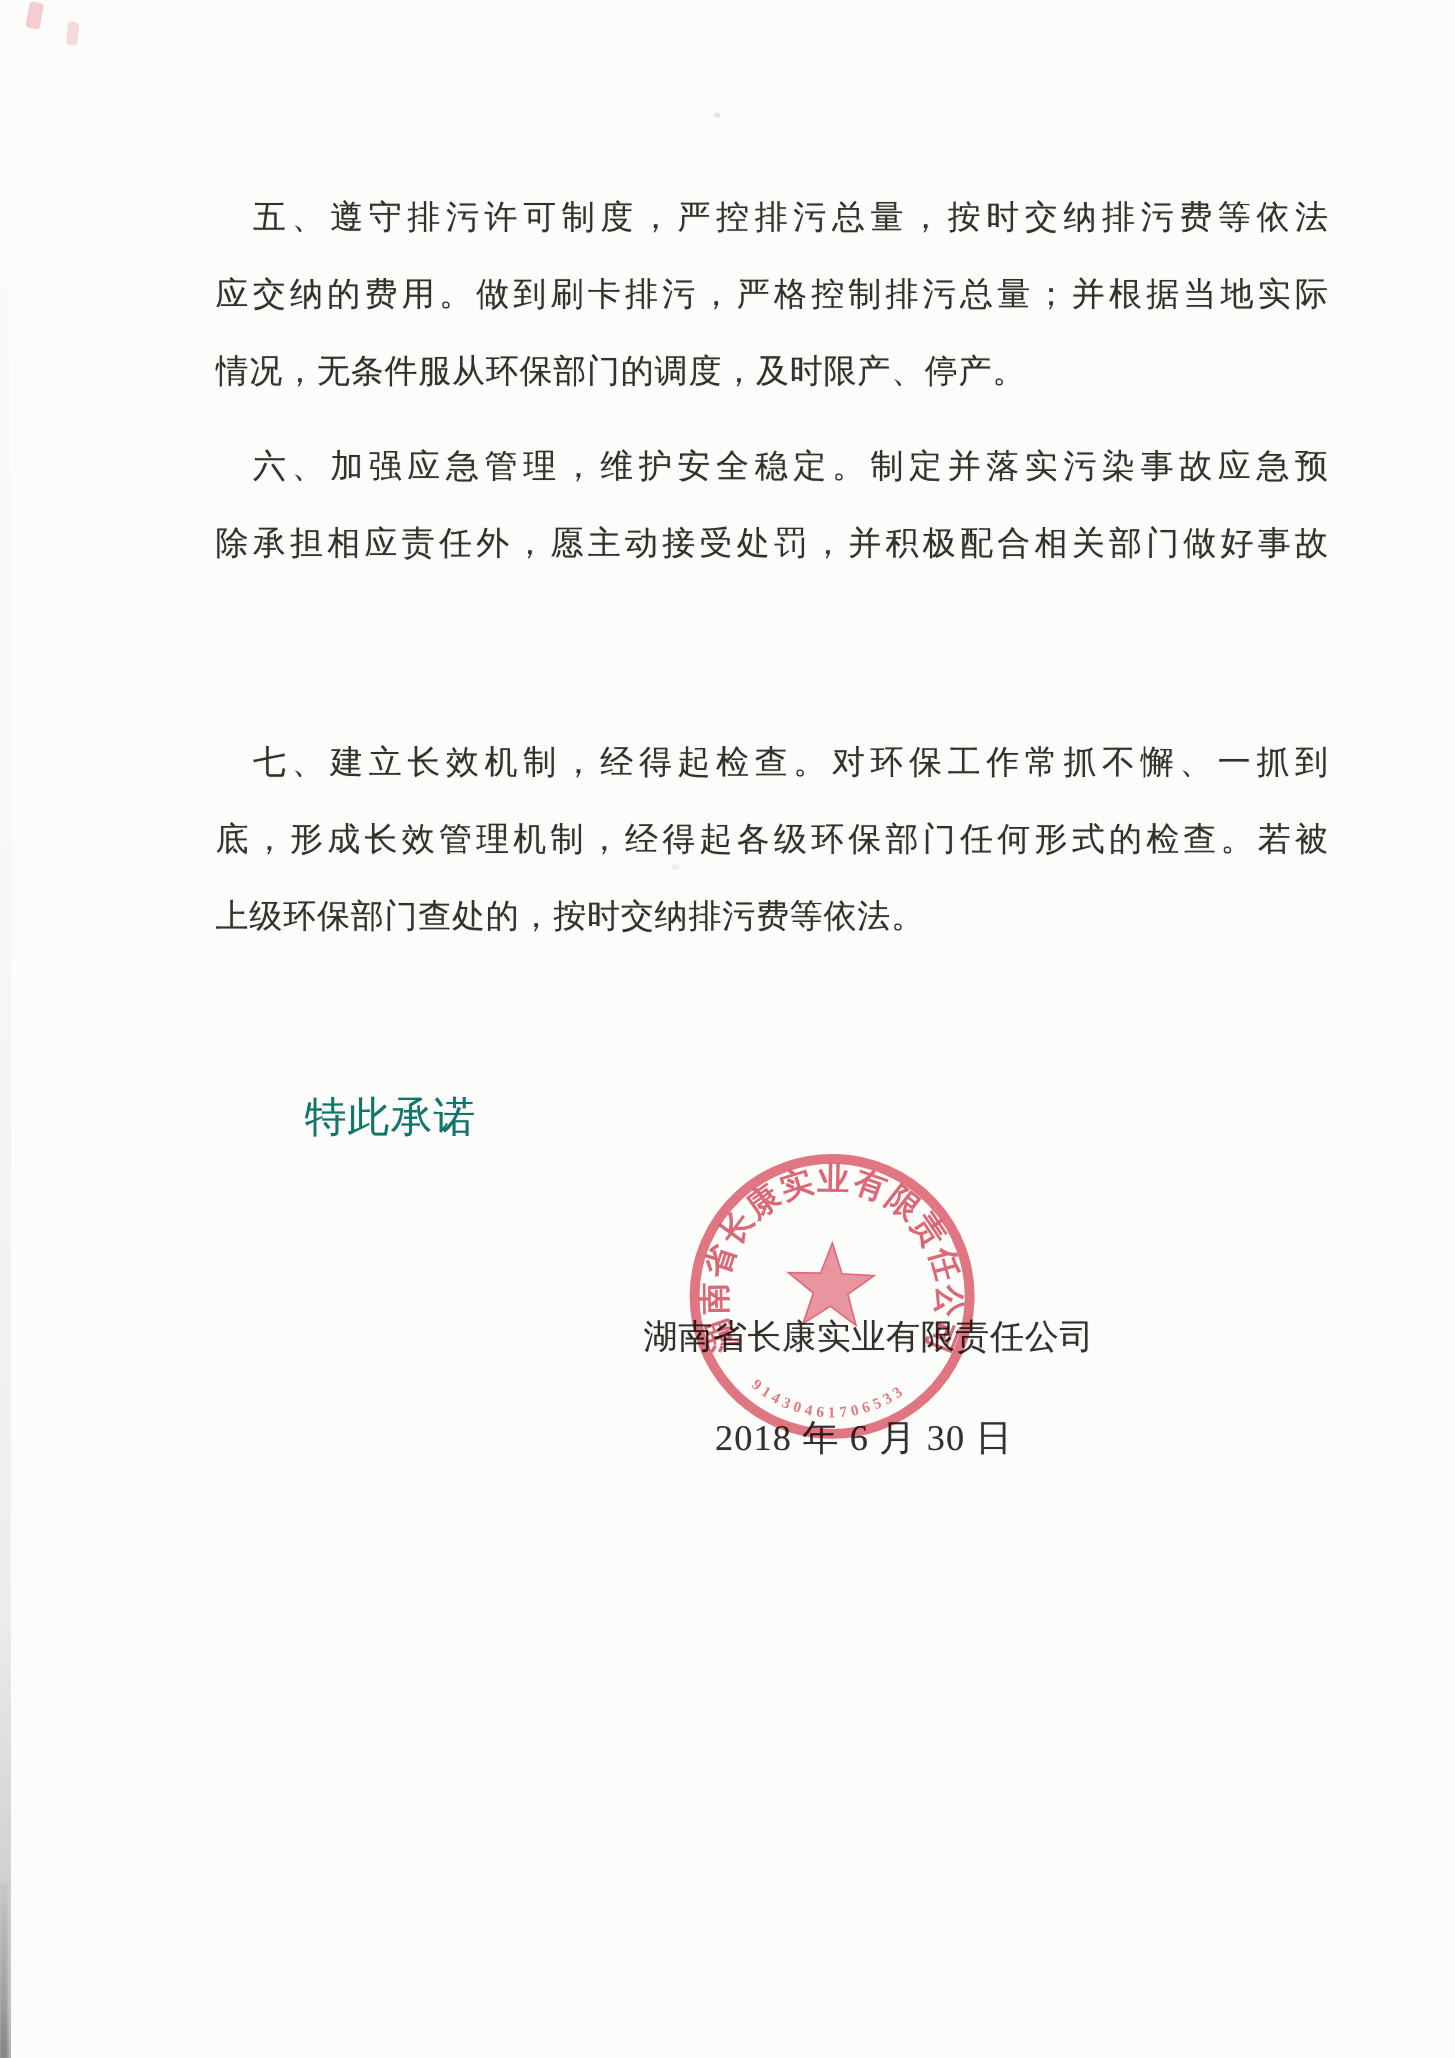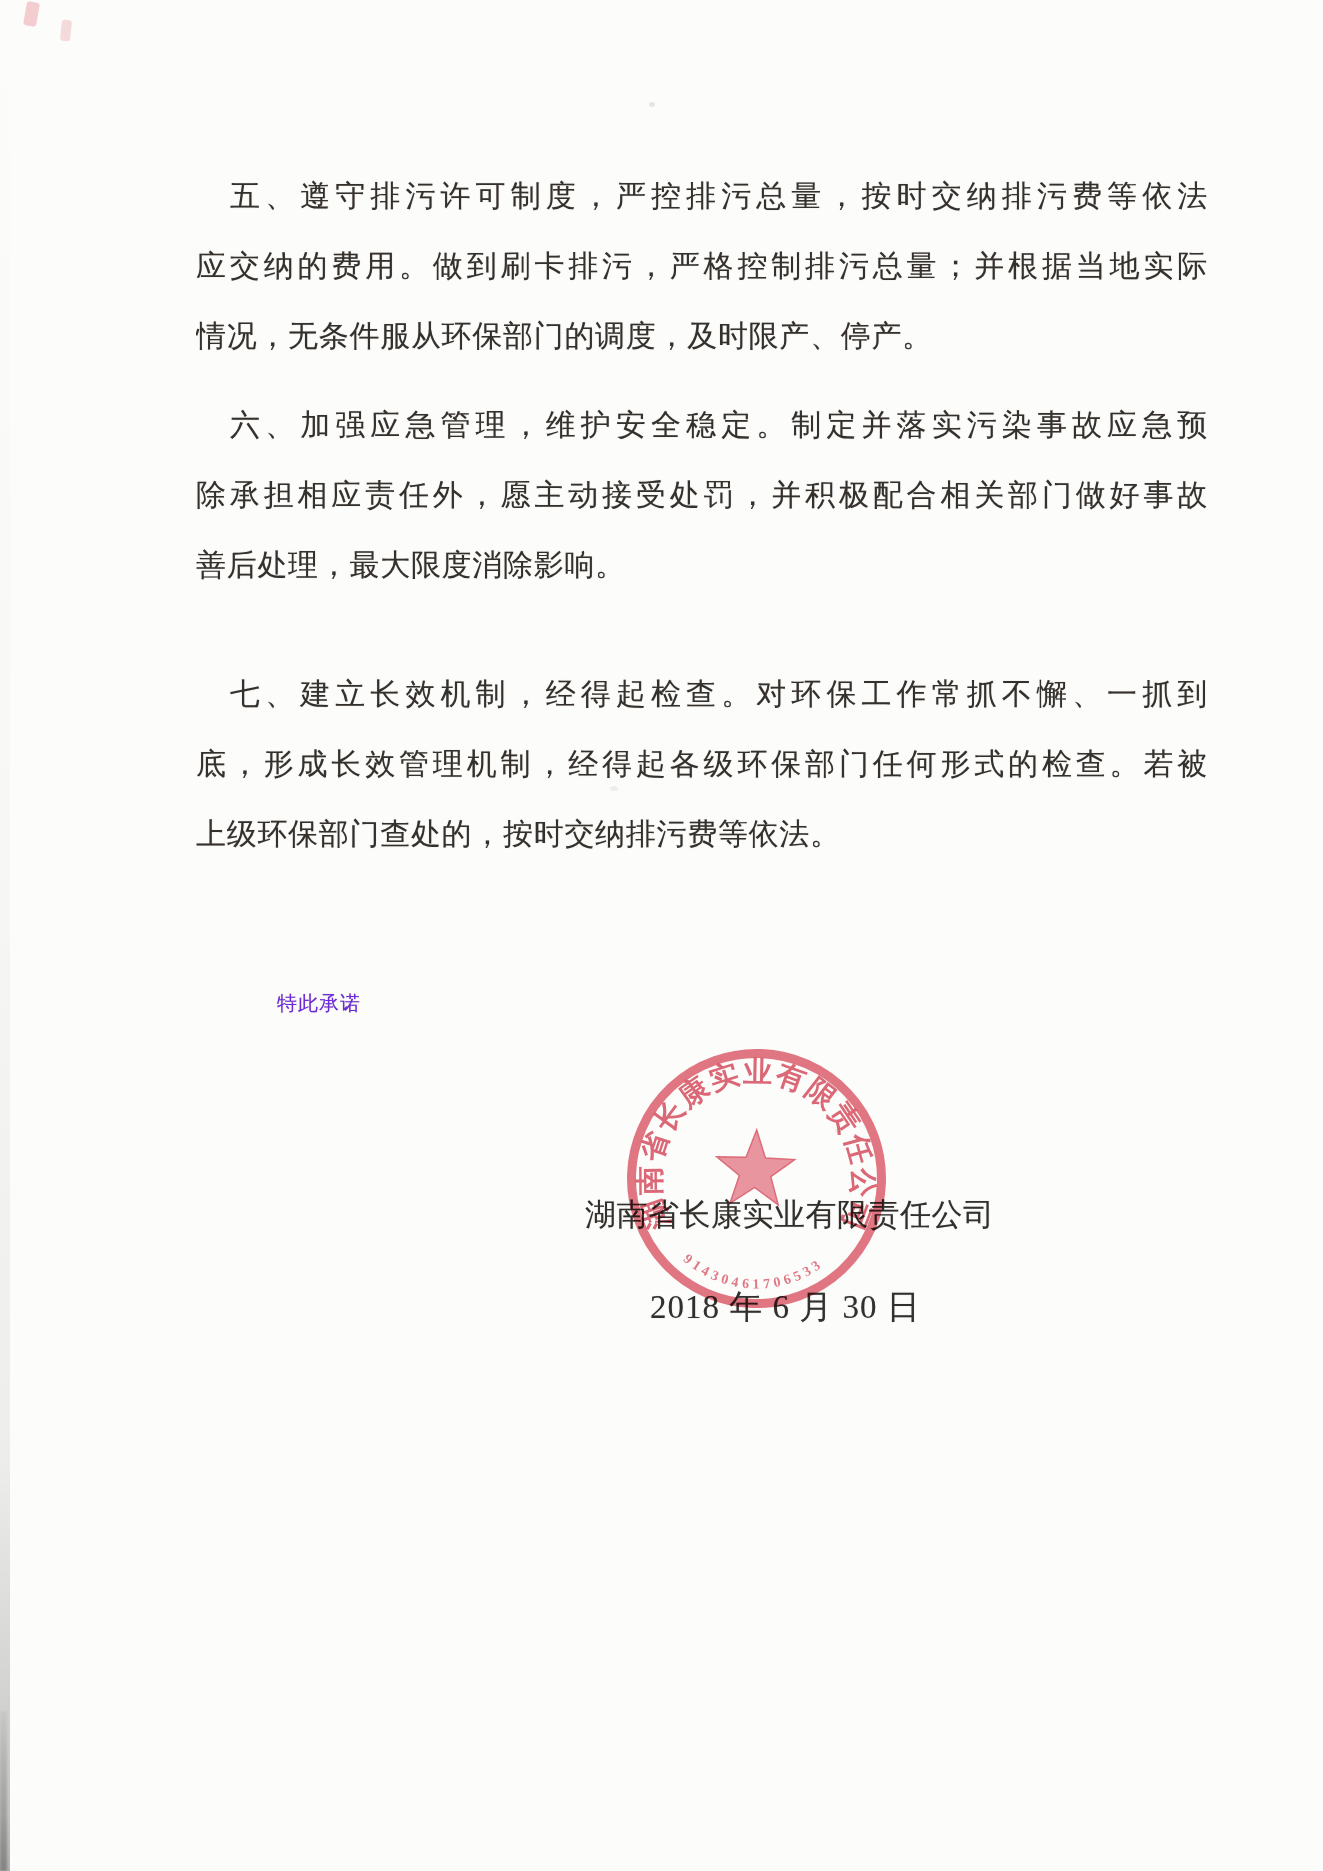--- a/index.html
+++ b/index.html
@@ -28,36 +28,36 @@
   .red-mark.m1{left:25px;top:2px;width:13px;height:24px;background:rgba(228,128,138,0.38);transform:rotate(10deg);}
   .red-mark.m2{left:61px;top:20px;width:10px;height:21px;background:rgba(228,138,146,0.30);transform:rotate(6deg);}
   .speck{position:absolute;border-radius:50%;}
   .speck.s1{left:649px;top:102px;width:6px;height:5px;background:rgba(120,115,110,0.16);}
   .speck.s2{left:610px;top:786px;width:8px;height:5px;background:rgba(120,115,110,0.11);}
   .speck.s3{left:835px;top:1128px;width:6px;height:5px;background:rgba(150,120,120,0.10);}
 
   
   #paragraphs{position:absolute;left:196px;top:0;width:1012px;height:100%;}
   .para{position:absolute;left:0;width:1012px;}
-  .para.p5{top:163px;font-family:Liberation Mono, monospace;}
+  .para.p5{top:163px;}
   .para.p6{top:390px;}
   .para.p7{top:659px;font-family:Liberation Serif, serif;}
   .line{
     font-size:30px;line-height:70px;height:70px;
     letter-spacing:0.7px;color:#34312d;
     text-align:justify;text-align-last:justify;
     text-shadow:0 0 1px rgba(70,60,55,0.35);
     white-space:normal;overflow:hidden;
   }
   .line.first{text-indent:34px;}
   .line.last{text-align-last:left;}
 
   .closing{
     position:absolute;left:277px;top:990px;
-    font-size:20px;letter-spacing:1px;color:#6d28d9;
+    font-size:38px;letter-spacing:1px;color:#0f766e;
     text-shadow:0 0 1px rgba(70,60,55,0.35);
     z-index:3;
   }
   .sig-company{
     position:absolute;left:585px;top:1194px;
     font-size:31px;letter-spacing:0.5px;color:#32302c;
     text-shadow:0 0 1px rgba(70,60,55,0.35);
     z-index:3;
   }
   .sig-date{
@@ -89,21 +89,20 @@
 
   <div id="paragraphs">
       <div class="para p5">
         <div class="line first">五、遵守排污许可制度，严控排污总量，按时交纳排污费等依法</div>
         <div class="line">应交纳的费用。做到刷卡排污，严格控制排污总量；并根据当地实际</div>
         <div class="line last">情况，无条件服从环保部门的调度，及时限产、停产。</div>
       </div>
       <div class="para p6">
         <div class="line first">六、加强应急管理，维护安全稳定。制定并落实污染事故应急预</div>
         <div class="line">除承担相应责任外，愿主动接受处罚，并积极配合相关部门做好事故</div>
-        <div class="line last">善后处理，最大限度消除影响。</div>
       </div>
       <div class="para p7">
         <div class="line first">七、建立长效机制，经得起检查。对环保工作常抓不懈、一抓到</div>
         <div class="line">底，形成长效管理机制，经得起各级环保部门任何形式的检查。若被</div>
         <div class="line last">上级环保部门查处的，按时交纳排污费等依法。</div>
       </div>
     </div>
 
   <div class="closing">特此承诺</div>
 

